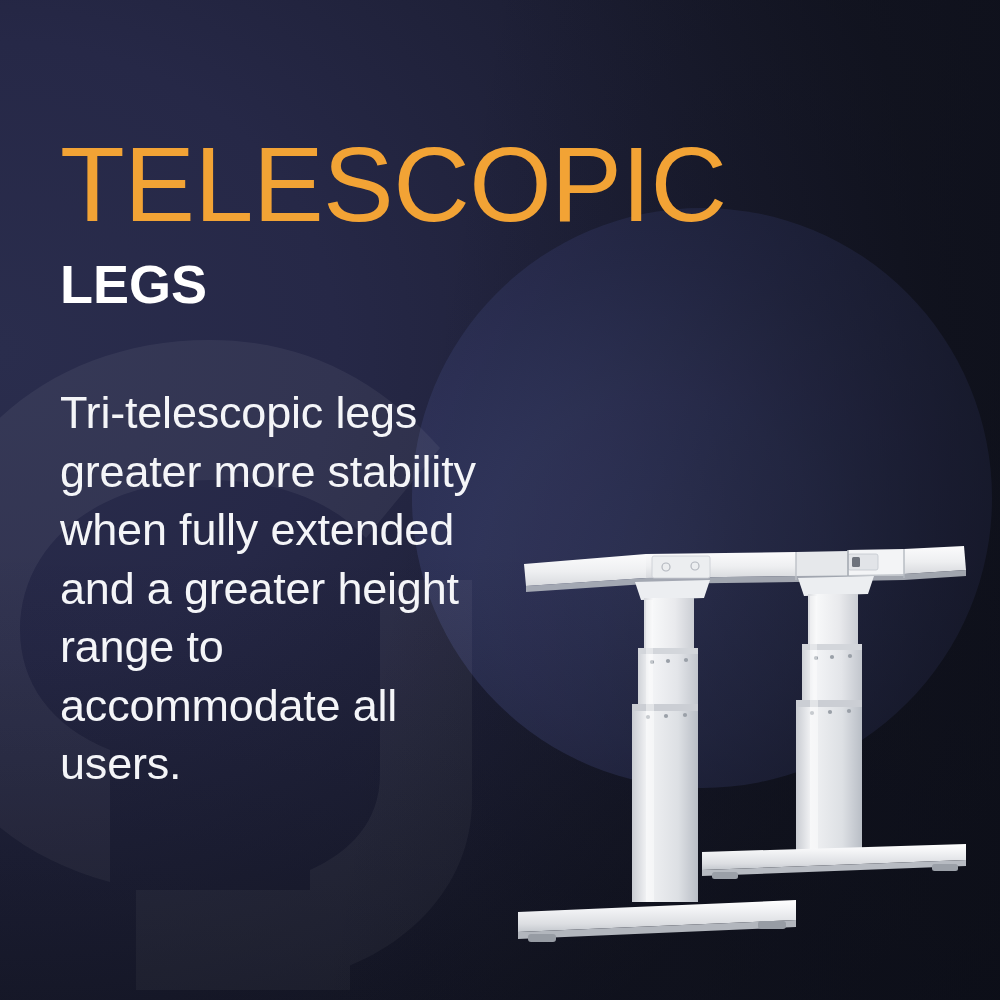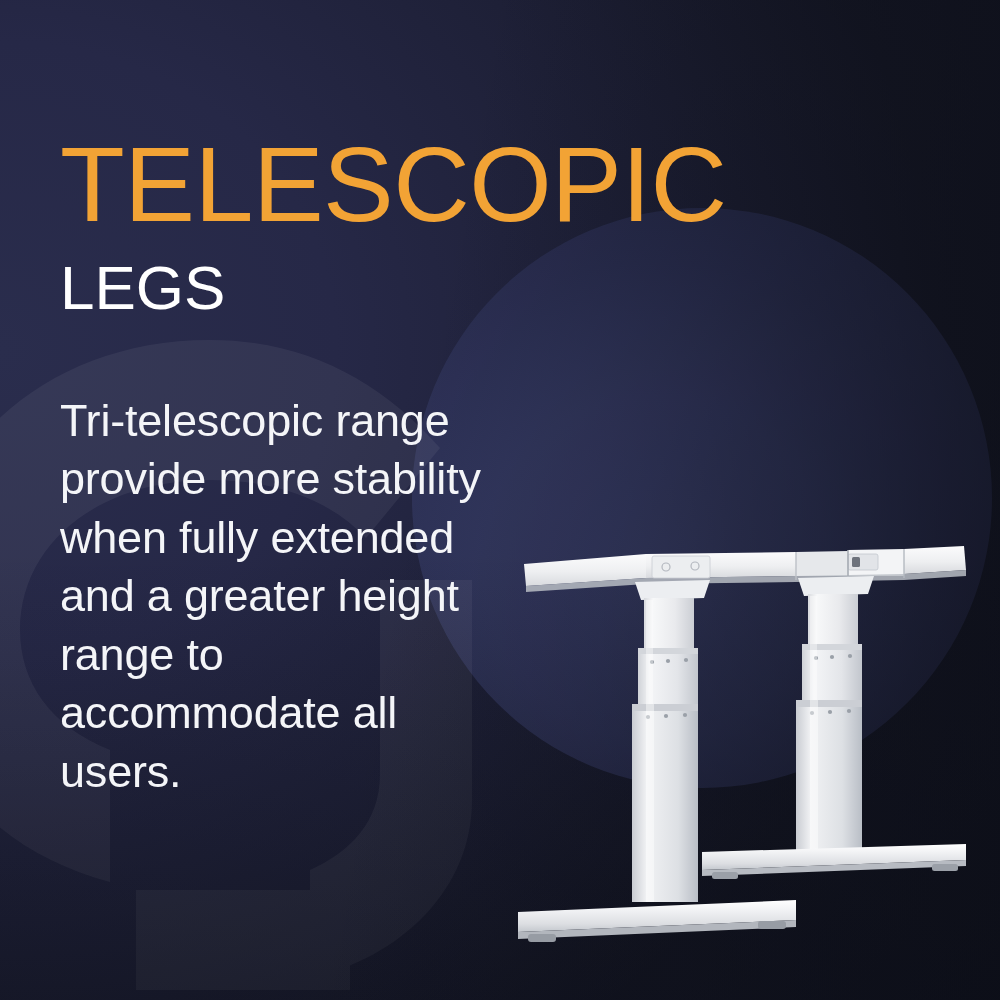--- a/index.html
+++ b/index.html
@@ -59,22 +59,22 @@
   .headline .line1 {
     display:block;
     font-size:106px;
     font-weight:400;
     color:#f2a335;
     white-space:nowrap;
   }
   .headline .line2 {
     display:block;
     margin-top:22px;
-    font-size:62px;
-    font-weight:400;
+    font-size:54px;
+    font-weight:700;
     color:#ffffff;
     letter-spacing:0px;
   }
 
   .body-copy {
     margin-top:74px;
     font-size:45px;
     font-weight:300;
     line-height:1.30;
     color:#f4f5f8;
@@ -107,21 +107,21 @@
 
   <div class="bg-layer bg-vignette"></div>
 
   <div class="copy">
 
     <h1 class="headline">
       <span class="line1">TELESCOPIC</span>
       <span class="line2">LEGS</span>
     </h1>
 
-    <p class="body-copy">Tri-telescopic range provide more stability when fully extended and a greater height range to accommodate all users.</p>
+    <p class="body-copy">Tri-telescopic legs greater more stability when fully extended and a greater height range to accommodate all users.</p>
 
   </div>
 
   <div class="product">
     <svg viewBox="0 0 496 432" xmlns="http://www.w3.org/2000/svg" aria-hidden="true">
       <defs>
         <linearGradient id="gTop" x1="0" y1="0" x2="0" y2="1">
           <stop offset="0" stop-color="#fbfbfc"></stop>
           <stop offset="0.55" stop-color="#eeeff1"></stop>
           <stop offset="1" stop-color="#d9dbdf"></stop>

